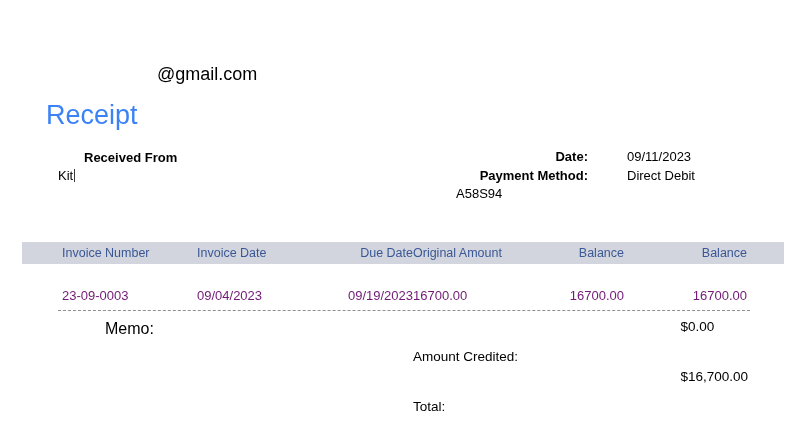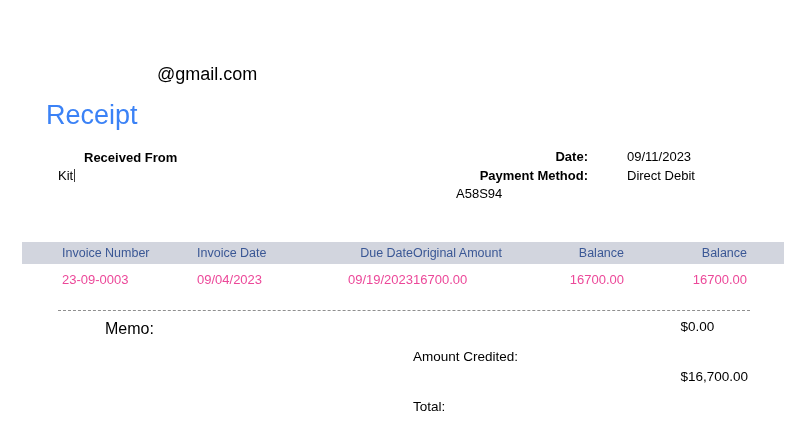--- a/index.html
+++ b/index.html
@@ -43,22 +43,22 @@
   .details .val{text-align:left;margin-left:32px;}
 
   .invtable{left:22px;top:242px;width:762px;}
   .trow{display:flex;width:762px;box-sizing:border-box;}
   .thead{
     background:#d2d5de;
     height:22px;line-height:22px;
     color:#3a5795;font-size:12.5px;
   }
   .tbody{
-    padding-top:8px;
-    font-size:13px;color:#ec4899;
+    padding-top:24px;
+    font-size:13px;color:#701a75;
   }
   .c{box-sizing:border-box;white-space:nowrap;}
   .c1{width:175px;text-align:left;padding-left:40px;}
   .c2{width:106px;text-align:left;}
   .c3{width:110px;text-align:right;}
   .c4{width:107px;text-align:left;}
   .c5{width:104px;text-align:right;}
   .c6{flex:1;text-align:right;padding-right:37px;}
 
   .dashline{

